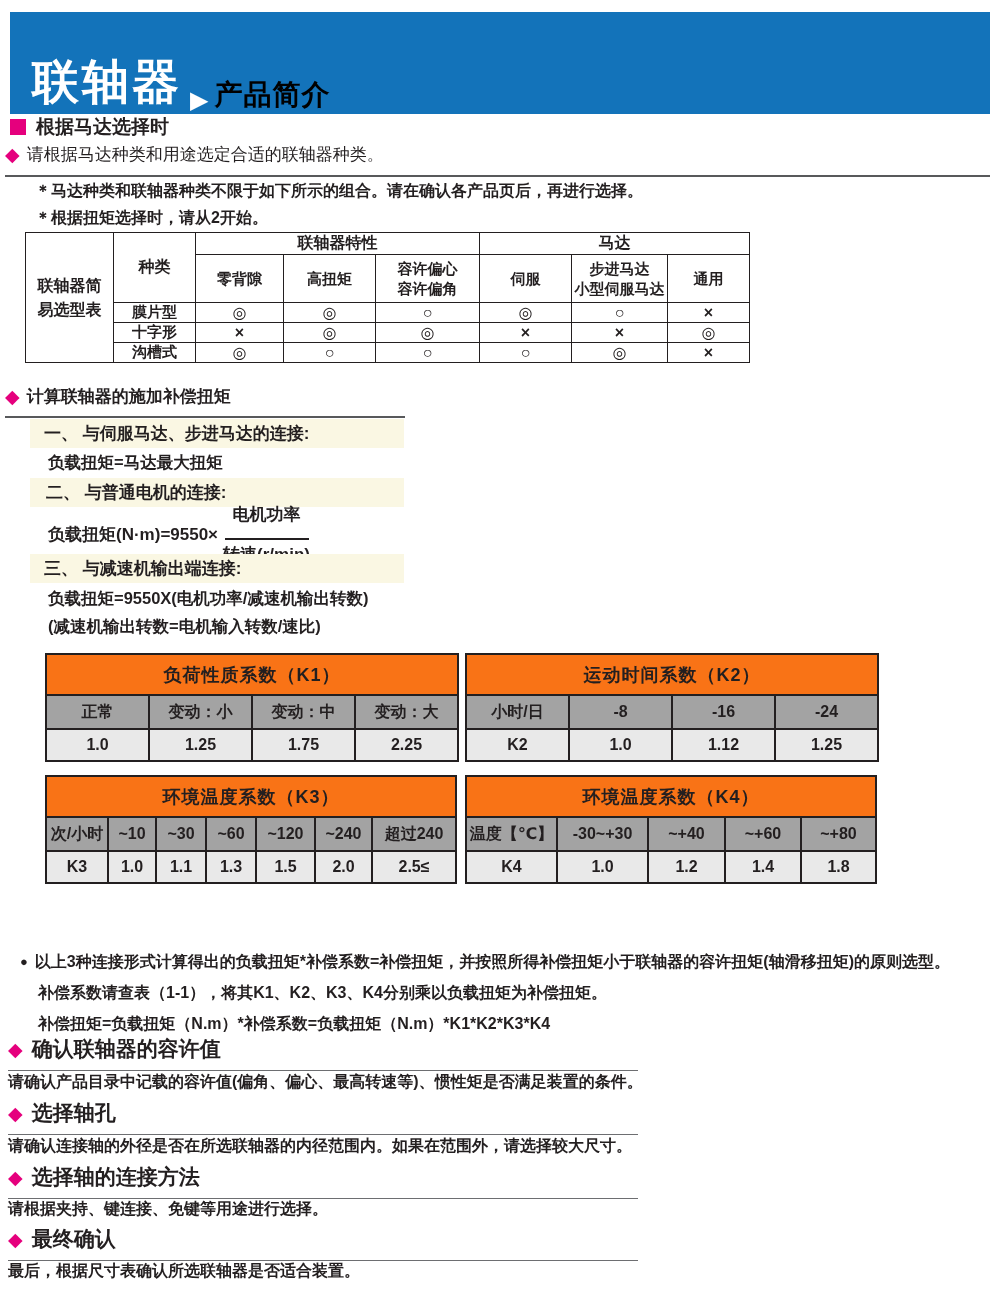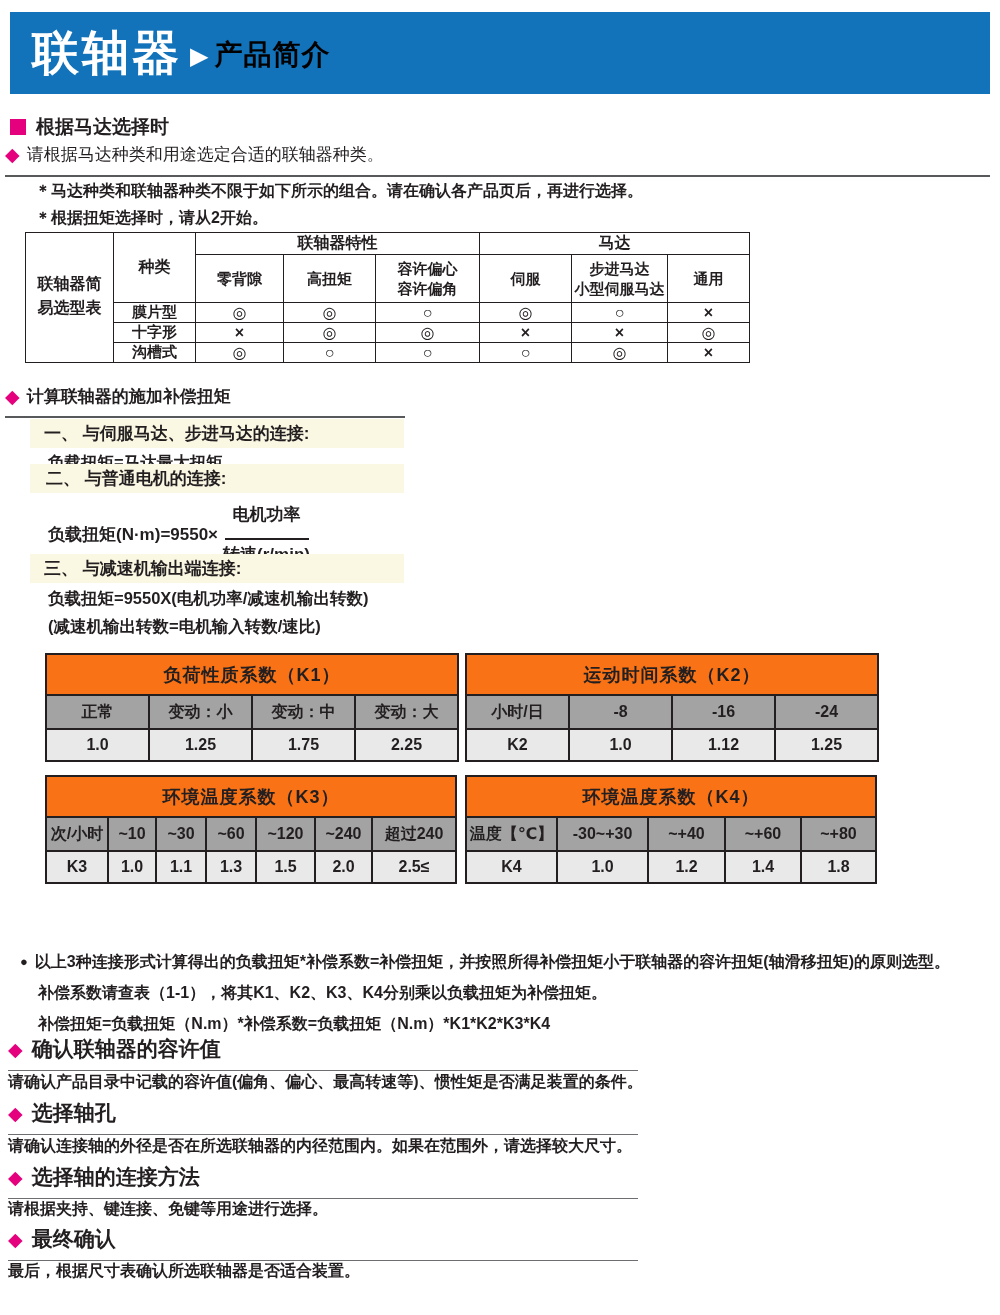--- a/index.html
+++ b/index.html
@@ -5,22 +5,22 @@
   * { margin: 0; padding: 0; box-sizing: border-box; }
   html, body { background: #ffffff; }
   body {
     width: 1000px; height: 1315px; position: relative; overflow: hidden;
     font-family: "Liberation Sans", "DejaVu Sans", sans-serif;
     color: #231f20;
   }
 
   
   .banner {
-    position: absolute; left: 10px; top: 12px; width: 980px; height: 82px;
-    background: #1373ba; display: flex; align-items: center; padding-left: 22px;
+    position: absolute; left: 10px; top: 12px; width: 980px; height: 102px;
+    background: #1373ba; display: flex; align-items: flex-end; padding-left: 22px;
   }
   .banner-title { color: #fff; font-size: 47px; font-weight: 900; letter-spacing: 3px; }
   .banner-arrow { color: #fff; font-size: 24px; margin: 6px 6px 0 8px; }
   .banner-sub { color: #000000; font-size: 28px; font-weight: 900; letter-spacing: 1px; margin-top: 4px; }
 
   
   .sec1-row { position: absolute; left: 10px; top: 114px; display: flex; align-items: center; gap: 10px; }
   .sq { width: 16px; height: 16px; background: #e5007d; display: inline-block; }
   .sec1-title { font-size: 19px; font-weight: 700; }
 
@@ -34,41 +34,41 @@
 
   .notes { position: absolute; left: 35px; top: 177px; font-size: 16px; font-weight: 700; line-height: 27px; }
 
   
   table { border-collapse: collapse; table-layout: fixed; }
   .sel { position: absolute; left: 25px; top: 232px; width: 706px; }
   .sel td {
     border: 1.6px solid #231f20; text-align: center; vertical-align: middle;
     font-weight: 700; padding: 0;
   }
-  .sel .corner { font-size: 16px; white-space: pre-line; line-height: 1.45; font-family: Liberation Mono, monospace; }
+  .sel .corner { font-size: 16px; white-space: pre-line; line-height: 1.45; }
   .sel .grp   { font-size: 16px; height: 22px; }
   .sel .kind  { font-size: 16px; }
   .sel .colh  { font-size: 15px; height: 48px; white-space: pre-line; line-height: 1.3; }
   .sel .rlabel { font-size: 15px; height: 20px; }
   .sel .sym   { font-size: 16px; height: 20px; line-height: 1; }
 
   
   .sec2-head {
     position: absolute; left: 5px; top: 385px; width: 400px;
     display: flex; align-items: center; gap: 7px;
     border-bottom: 2px solid #58595b; padding-bottom: 8px;
   }
   .sec2-title { font-size: 17px; font-weight: 700; }
 
   .item-bar {
     position: absolute; left: 30px; width: 374px; height: 29px;
     background: #faf7e3; display: flex; align-items: center; padding-left: 14px;
     font-size: 17px; font-weight: 700;
   }
-  .bar1 { top: 419px; } .bar2 { top: 464px; padding-left: 16px; } .bar3 { top: 554px; }
+  .bar1 { top: 419px; } .bar2 { top: 478px; padding-left: 16px; } .bar3 { top: 554px; }
   .sub-line { position: absolute; left: 48px; font-size: 16.5px; font-weight: 700; }
   .sl1 { top: 452px; } .sl3a { top: 588px; } .sl3b { top: 616px; }
 
   .formula {
     position: absolute; left: 48px; top: 503px; display: flex; align-items: center;
     font-size: 17px; font-weight: 700;
   }
   .frac { display: inline-flex; flex-direction: column; align-items: center; margin-left: 5px; text-align: center; }
   .frac .num { border-bottom: 2.5px solid #231f20; padding: 0 8px 12px; }
   .frac .den { padding-top: 3px; }

